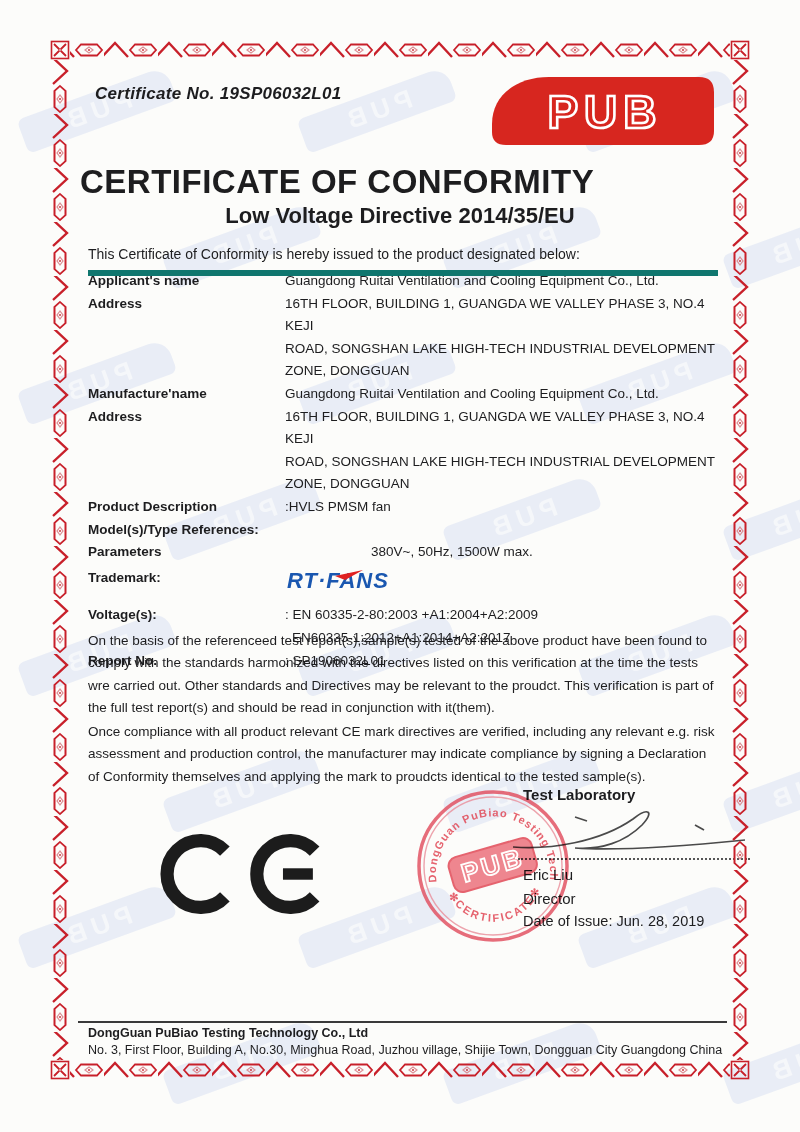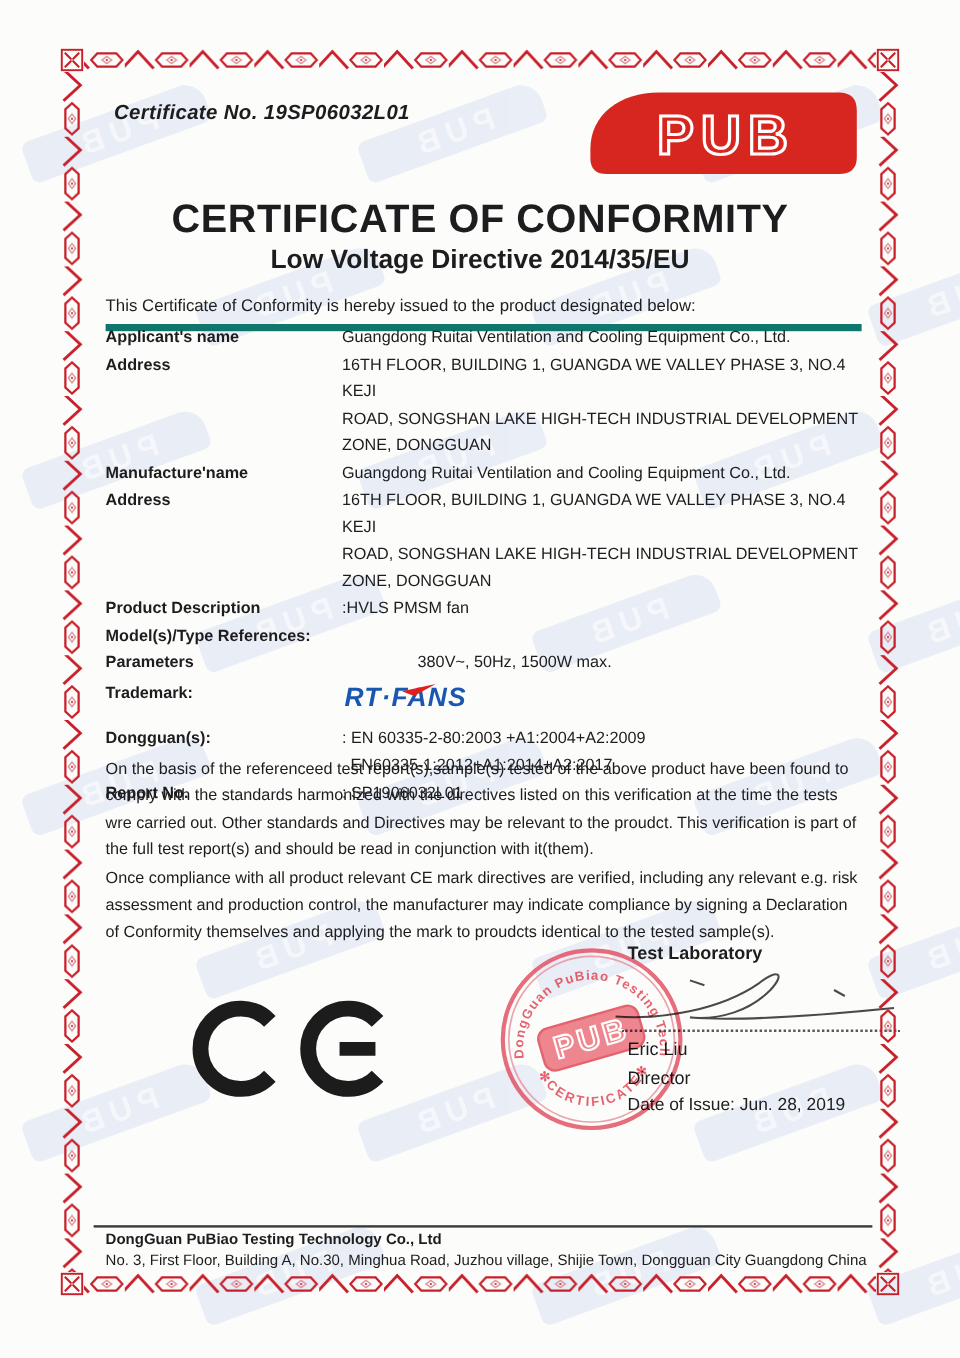--- a/index.html
+++ b/index.html
@@ -20,31 +20,31 @@
   .wm span{
     font-weight:bold;font-size:26px;letter-spacing:6px;color:#f1f4fb;
     font-family:"Liberation Sans",sans-serif;
   }
   
   .frame{position:absolute;left:50px;top:40px;z-index:3;pointer-events:none;}
   
   .content{position:absolute;inset:0;z-index:2;}
   .cert-no{position:absolute;left:95px;top:84px;font-size:17px;font-weight:bold;letter-spacing:.3px;font-style:italic;}
   .pub-logo{position:absolute;left:487px;top:72px;}
-  .title{position:absolute;left:80px;top:163px;width:640px;text-align:center;
+  .title{position:absolute;left:80px;top:163px;width:640px;text-align:left;
          font-size:33px;font-weight:bold;letter-spacing:.5px;}
   .subtitle{position:absolute;left:80px;top:203px;width:640px;text-align:center;
          font-size:22px;font-weight:bold;}
   .intro{position:absolute;left:88px;top:246px;width:630px;font-size:14px;
          padding-bottom:8px;border-bottom:6px solid #0f766e;}
   .fields{position:absolute;left:88px;top:270px;width:640px;font-size:13.5px;line-height:22.6px;}
   .frow{display:flex;}
   .frow .lbl{width:197px;flex:0 0 197px;font-weight:bold;}
   .frow .val{flex:1;}
-  .indent{margin-left:63px;}
+  .indent{margin-left:86px;}
   .tm-row{margin-top:3px;margin-bottom:2px;}
   .paras{position:absolute;left:88px;top:630px;width:632px;font-size:13.5px;line-height:22.3px;}
   .paras p{margin:0 0 2px 0;}
   .lab-head{position:absolute;left:523px;top:786px;font-size:15px;font-weight:bold;}
   .ce{position:absolute;left:158px;top:826px;}
   .sig{position:absolute;left:505px;top:795px;}
   .sig-line{position:absolute;left:518px;top:858px;width:232px;border-bottom:2px dotted #555;}
   .signer{position:absolute;left:523px;top:866px;font-size:15px;}
   .signer-title{position:absolute;left:523px;top:890px;font-size:15px;}
   .issue-date{position:absolute;left:523px;top:913px;font-size:14.5px;}
@@ -215,21 +215,21 @@
       <div class="frow tm-row">
         <div class="lbl">Trademark:</div>
         <div class="val">
           <svg width="140" height="28">
             <text x="2" y="21" font-family="Liberation Sans, sans-serif" font-size="22" font-weight="bold" font-style="italic" letter-spacing="1" fill="#1a57b0">RT·FANS</text>
             <polygon points="50,9 78,3 60,13" fill="#e02020"></polygon>
           </svg>
         </div>
       </div>
       <div class="frow">
-        <div class="lbl">Dongguan(s):</div>
+        <div class="lbl">Voltage(s):</div>
         <div class="val">
           <div>: EN 60335-2-80:2003 +A1:2004+A2:2009</div>
           <div style="margin-left:7px">EN60335-1:2012+A1:2014+A2:2017</div>
         </div>
       </div>
       <div class="frow">
         <div class="lbl">Report No.</div>
         <div class="val">: SP1906032L01</div>
       </div>
     </div>

